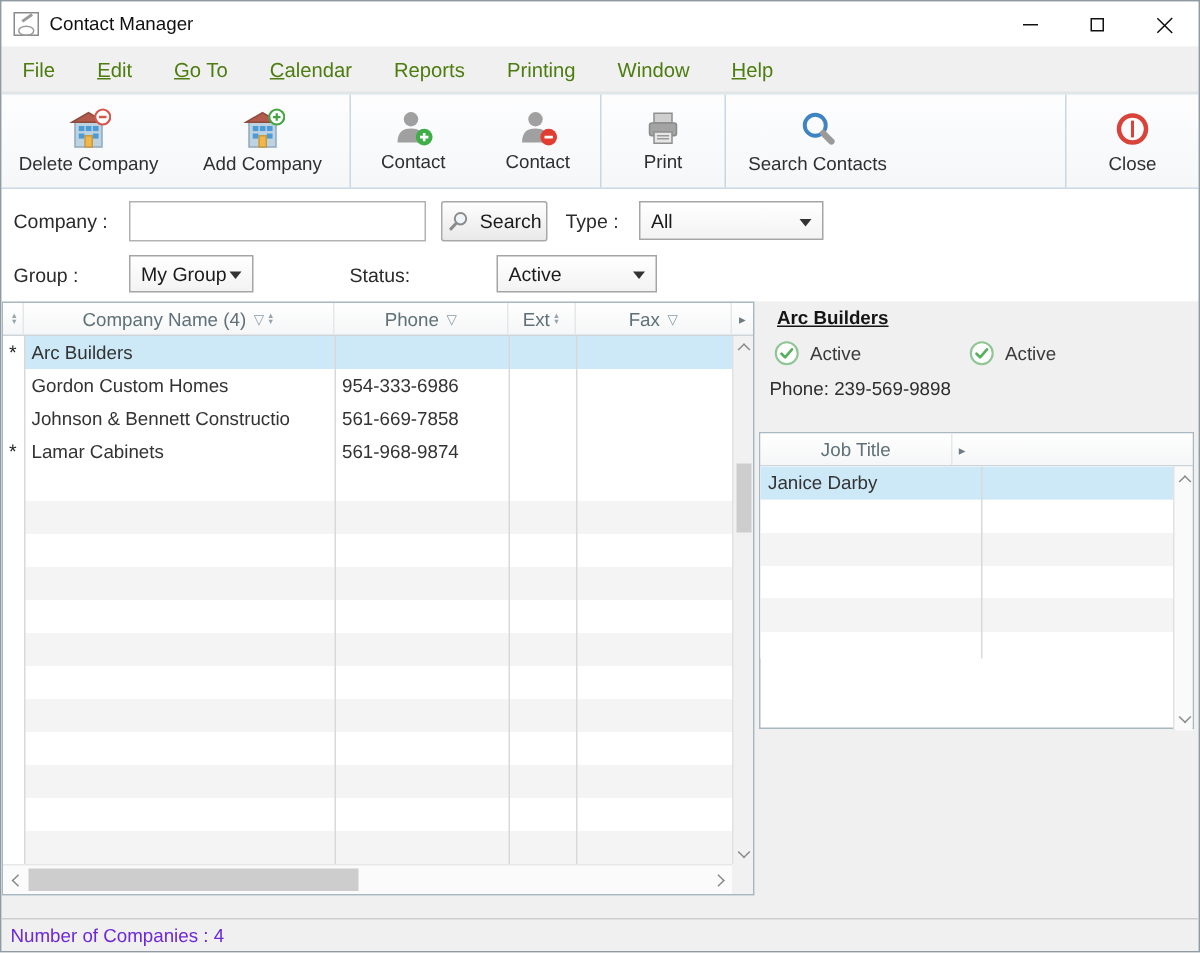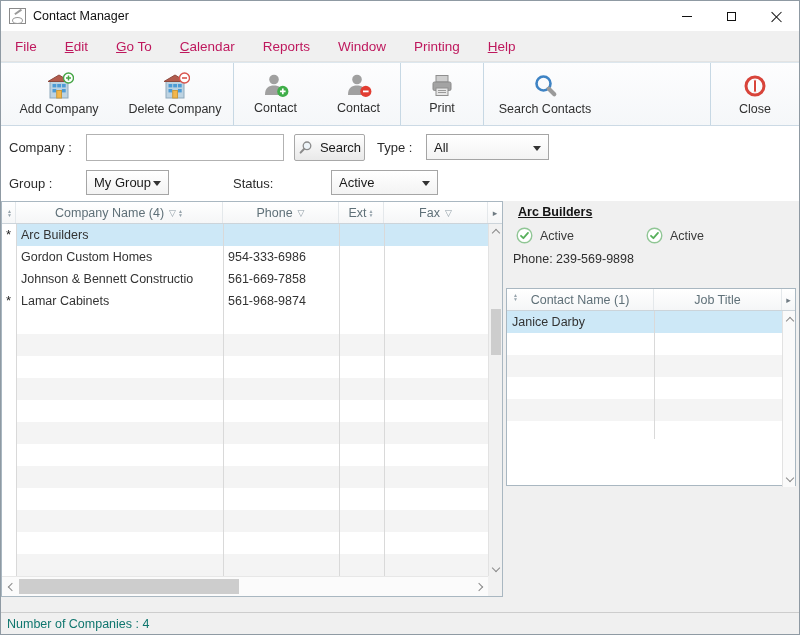--- a/index.html
+++ b/index.html
@@ -15,21 +15,21 @@
   .win-controls { margin-left:auto; display:flex; height:100%; }
   .win-btn { width:45px; height:100%; display:flex; align-items:center; justify-content:center; }
   .glyph-min { width:10px; height:0; border-top:1px solid #111; display:block; }
   .glyph-max { width:9px; height:9px; border:1px solid #111; display:block; }
   .glyph-close { position:relative; width:12px; height:12px; display:block; }
   .glyph-close::before,.glyph-close::after { content:""; position:absolute; left:5.5px; top:0; width:1.2px; height:14px; background:#111; }
   .glyph-close::before { transform:rotate(45deg); } .glyph-close::after { transform:rotate(-45deg); }
 
   
   .menubar { position:absolute; top:30px; left:0; right:0; height:31px; background:#f0f0f0; display:flex; align-items:center; border-bottom:1px solid #e3e3e3; }
-  .menu-item { padding:0 14px; font-size:13.5px; color:#be185d; height:100%; display:flex; align-items:center; cursor:default; }
+  .menu-item { padding:0 14px; font-size:13.5px; color:#4d7c0f; height:100%; display:flex; align-items:center; cursor:default; }
   .menu-item .u { text-decoration:underline; }
 
   
   .toolbar { position:absolute; top:61px; left:0; right:0; height:64px; background:linear-gradient(#fdfdfe,#f5f7f9); border-top:1px solid #dde7ee; border-bottom:1px solid #ccdae5; display:flex; align-items:stretch; }
   .tsep { width:1px; background:#c7d8e4; }
   .tbtn { display:flex; flex-direction:column; align-items:center; justify-content:center; gap:3px; }
   .tbtn .lbl { font-size:12.5px; color:#303030; white-space:nowrap; }
   .tspacer { flex:1; }
 
   
@@ -65,21 +65,21 @@
   .ch-up { transform:rotate(-135deg); margin-top:3px; } .ch-down { transform:rotate(45deg); margin-bottom:2px; }
   .ch-left { transform:rotate(135deg); margin-left:3px; } .ch-right { transform:rotate(-45deg); margin-right:3px; }
   .corner { position:absolute; background:#f1f1f1; }
 
   
   .detail-title { position:absolute; left:517px; top:4px; font-size:12.5px; font-weight:bold; text-decoration:underline; color:#141414; }
   .status-item { position:absolute; top:26px; display:flex; align-items:center; gap:7px; font-size:12.5px; color:#3a3a3a; }
   .detail-phone { position:absolute; left:512px; top:51px; font-size:12.5px; color:#2e2e2e; }
 
   
-  .statusbar { position:absolute; left:0; right:0; top:611px; bottom:0; background:#f0f0f0; border-top:1px solid #cdcdcd; display:flex; align-items:center; padding-left:6px; font-size:12.5px; color:#0f766e; }
+  .statusbar { position:absolute; left:0; right:0; top:611px; bottom:0; background:#f0f0f0; border-top:1px solid #cdcdcd; display:flex; align-items:center; padding-left:6px; font-size:12.5px; color:#6d28d9; }
 
   .sel { background:#cde8f7; }
 </style>
 </head>
 <body>
 
 <div class="window">
 
   <div class="titlebar">
     <span class="app-icon"></span>
@@ -117,67 +117,67 @@
         <span></span>
         <span class="u">C</span>
         <span>alendar</span>
       </div>
     <div class="menu-item">
         <span>Reports</span>
         <span class="u"></span>
         <span></span>
       </div>
     <div class="menu-item">
+        <span>Printing</span>
+        <span class="u"></span>
+        <span></span>
+      </div>
+    <div class="menu-item">
         <span>Window</span>
         <span class="u"></span>
         <span></span>
       </div>
     <div class="menu-item">
-        <span>Printing</span>
-        <span class="u"></span>
-        <span></span>
-      </div>
-    <div class="menu-item">
         <span></span>
         <span class="u">H</span>
         <span>elp</span>
       </div>
   </div>
 
   <div class="toolbar">
+    <div class="tbtn" style="width:116px">
+      <svg width="30" height="27" viewBox="0 0 30 27">
+        <rect x="6" y="9" width="18" height="17" fill="#bdd3e2" stroke="#8fa9bc"></rect>
+        <polygon points="4,9.5 15,3 26,9.5" fill="#b25b4d" stroke="#8d4a3e"></polygon>
+        <rect x="8.5" y="12" width="3.8" height="3.4" fill="#4d9bd6"></rect>
+          <rect x="13.2" y="12" width="3.8" height="3.4" fill="#4d9bd6"></rect>
+          <rect x="17.9" y="12" width="3.8" height="3.4" fill="#4d9bd6"></rect>
+        <rect x="8.5" y="17" width="3.8" height="3.4" fill="#4d9bd6"></rect>
+          <rect x="17.9" y="17" width="3.8" height="3.4" fill="#4d9bd6"></rect>
+        <rect x="12.7" y="18.5" width="4.8" height="7.5" fill="#f3b64a" stroke="#c89a3e"></rect>
+        <circle cx="24.5" cy="6" r="5" fill="#ffffff" stroke="#d9544d" stroke-width="1.4"></circle>
+        <path d="M22 6 h5" stroke="#d9544d" stroke-width="1.6" fill="none"></path>
+      </svg>
+      <span class="lbl">Delete Company</span>
+    </div>
     <div class="tbtn" style="width:116px">
       <svg width="30" height="27" viewBox="0 0 30 27">
         <rect x="6" y="9" width="18" height="17" fill="#bdd3e2" stroke="#8fa9bc"></rect>
         <polygon points="4,9.5 15,3 26,9.5" fill="#b25b4d" stroke="#8d4a3e"></polygon>
         <rect x="8.5" y="12" width="3.8" height="3.4" fill="#4d9bd6"></rect>
           <rect x="13.2" y="12" width="3.8" height="3.4" fill="#4d9bd6"></rect>
           <rect x="17.9" y="12" width="3.8" height="3.4" fill="#4d9bd6"></rect>
         <rect x="8.5" y="17" width="3.8" height="3.4" fill="#4d9bd6"></rect>
           <rect x="17.9" y="17" width="3.8" height="3.4" fill="#4d9bd6"></rect>
         <rect x="12.7" y="18.5" width="4.8" height="7.5" fill="#f3b64a" stroke="#c89a3e"></rect>
         <circle cx="24.5" cy="6" r="5" fill="#ffffff" stroke="#45a545" stroke-width="1.4"></circle>
         <path d="M24.5 3.5 v5 M22 6 h5" stroke="#45a545" stroke-width="1.5" fill="none"></path>
       </svg>
       <span class="lbl">Add Company</span>
     </div>
-    <div class="tbtn" style="width:116px">
-      <svg width="30" height="27" viewBox="0 0 30 27">
-        <rect x="6" y="9" width="18" height="17" fill="#bdd3e2" stroke="#8fa9bc"></rect>
-        <polygon points="4,9.5 15,3 26,9.5" fill="#b25b4d" stroke="#8d4a3e"></polygon>
-        <rect x="8.5" y="12" width="3.8" height="3.4" fill="#4d9bd6"></rect>
-          <rect x="13.2" y="12" width="3.8" height="3.4" fill="#4d9bd6"></rect>
-          <rect x="17.9" y="12" width="3.8" height="3.4" fill="#4d9bd6"></rect>
-        <rect x="8.5" y="17" width="3.8" height="3.4" fill="#4d9bd6"></rect>
-          <rect x="17.9" y="17" width="3.8" height="3.4" fill="#4d9bd6"></rect>
-        <rect x="12.7" y="18.5" width="4.8" height="7.5" fill="#f3b64a" stroke="#c89a3e"></rect>
-        <circle cx="24.5" cy="6" r="5" fill="#ffffff" stroke="#d9544d" stroke-width="1.4"></circle>
-        <path d="M22 6 h5" stroke="#d9544d" stroke-width="1.6" fill="none"></path>
-      </svg>
-      <span class="lbl">Delete Company</span>
-    </div>
     <div class="tsep"></div>
     <div class="tbtn" style="width:83px">
       <svg width="26" height="25" viewBox="0 0 26 25">
         <circle cx="11" cy="6.5" r="4.8" fill="#a0a0a0"></circle>
         <path d="M2,22 C2,14.5 6,12.6 11,12.6 C16,12.6 20,14.5 20,22 Z" fill="#a0a0a0"></path>
         <circle cx="19.8" cy="18.4" r="5.6" fill="#3fae49"></circle>
         <path d="M19.8 15.6 v5.6 M17 18.4 h5.6" stroke="#ffffff" stroke-width="1.7" fill="none"></path>
       </svg>
       <span class="lbl">Contact</span>
     </div>
@@ -356,27 +356,20 @@
           <circle cx="8.5" cy="8.5" r="7.3" fill="#ffffff" stroke="#90c695" stroke-width="1.4"></circle>
           <path d="M5 8.8 L7.4 11.2 L12 5.9" fill="none" stroke="#58b05c" stroke-width="1.8" stroke-linecap="round" stroke-linejoin="round"></path>
         </svg>
         <span>Active</span>
       </div>
       <span class="detail-phone">Phone: 239-569-9898</span>
     </div>
 
     <div class="grid" style="left:505px; top:87px; width:290px; height:198px;">
       <div class="ghead">
-        <div class="hcell" style="width:147px;">
-          <span class="sortpair" style="position:absolute; left:4px; top:4px;">
-              <span>▲</span>
-              <span>▼</span>
-            </span>
-          <span>Contact Name (1)</span>
-        </div>
         <div class="hcell" style="width:128px;">
           <span>Job Title</span>
         </div>
         <div class="hcell" style="width:13px; border-right:none;">
           <span class="hdr-arrow">▸</span>
         </div>
       </div>
 
       <div class="gbody" style="left:0; top:22px; width:275px; height:128px;">
         <div class="stripes-l" style="left:0; top:22px; width:275px; height:154px;"></div>

